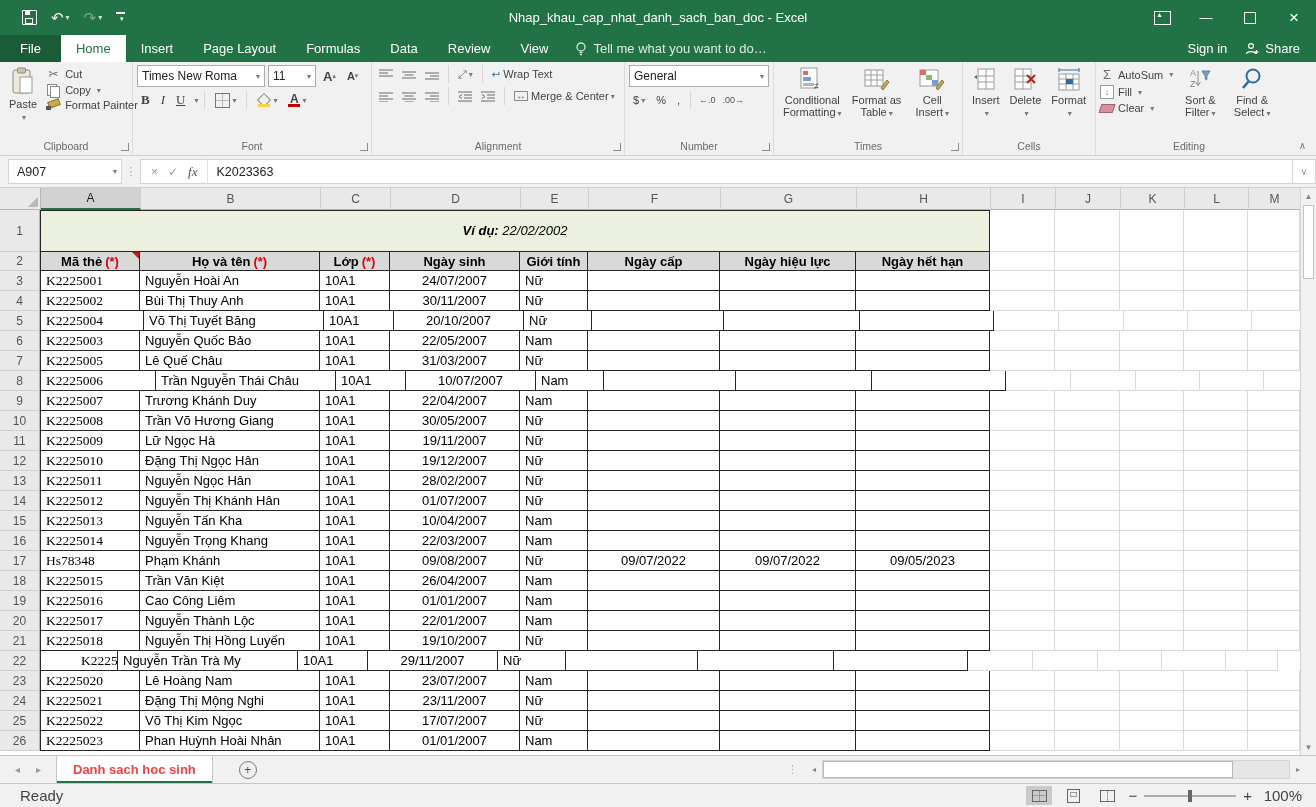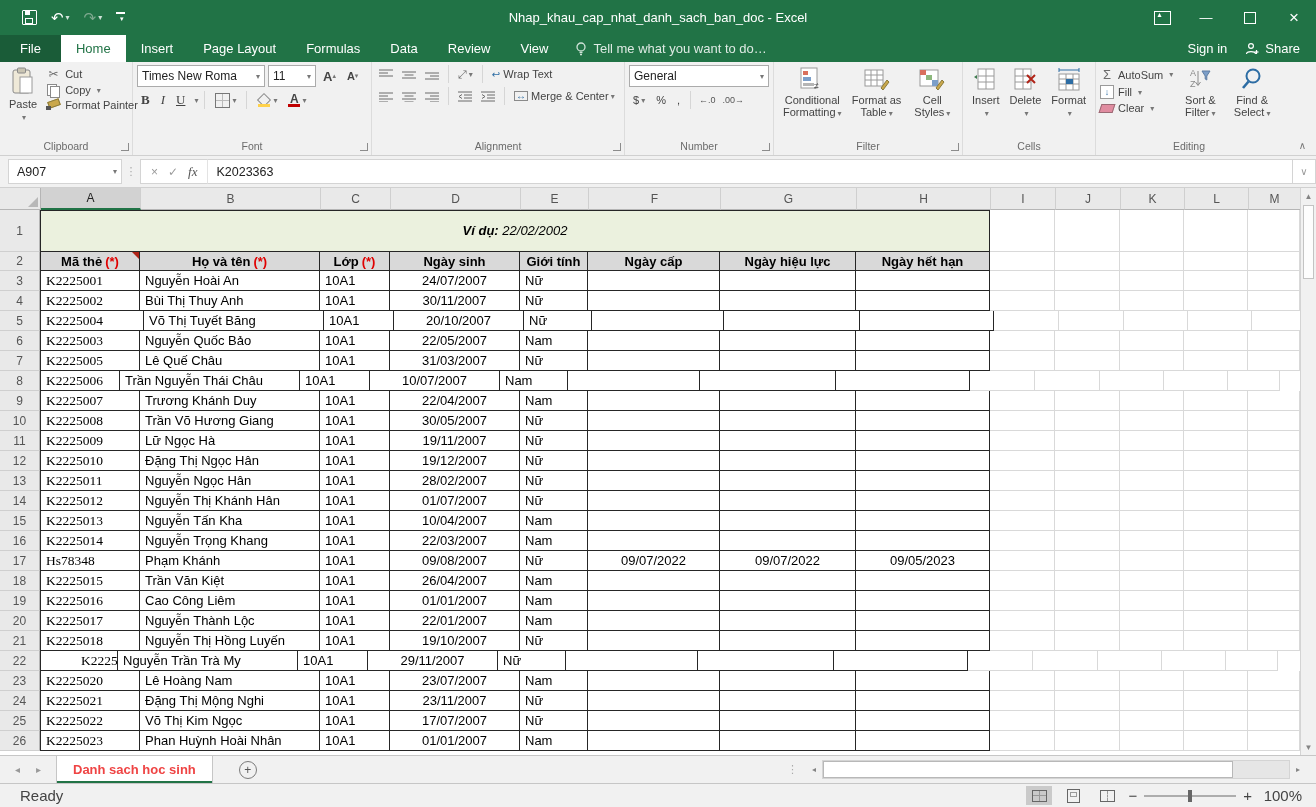--- a/index.html
+++ b/index.html
@@ -460,24 +460,24 @@
           <div class="stack2"><span>Format as Table</span><span class="dd">▾</span></div>
         </div>
         <div class="bigbtn" style="width:48px">
           <svg class="bico" width="26" height="24" viewBox="0 0 26 24">
               <rect x="1" y="3" width="18" height="16" fill="#fff" stroke="#9a9a9a"></rect>
               <rect x="1" y="3" width="6" height="5" fill="#d9705c"></rect>
               <rect x="7" y="8" width="6" height="5" fill="#8cb87c"></rect>
               <rect x="13" y="13" width="6" height="6" fill="#7c9fc9"></rect>
               <path d="M17 21 L23 13 L25 15 L19 23 Z" fill="#caa84c" stroke="#8a7a3a"></path>
             </svg>
-          <div class="stack2"><span>Cell Styles</span><span class="dd">▾</span></div>
-        </div>
-      </div>
-      <div class="glabel">Filter</div>
+          <div class="stack2"><span>Cell Insert</span><span class="dd">▾</span></div>
+        </div>
+      </div>
+      <div class="glabel">Times</div>
       <span class="launcher"></span>
     </div>
 
     <div class="rgroup" style="width:132px">
       <div class="gbody" style="justify-content:space-around">
         <div class="bigbtn">
           <svg class="bico" width="24" height="24" viewBox="0 0 24 24">
               <rect x="4" y="2" width="16" height="20" fill="#fff" stroke="#9a9a9a"></rect>
               <line x1="4" y1="9" x2="20" y2="9" stroke="#9a9a9a"></line>
               <line x1="4" y1="15" x2="20" y2="15" stroke="#9a9a9a"></line>
@@ -693,21 +693,21 @@
           <div class="tc c-center" style="width: 136px;"></div>
           <div class="tc c-center" style="width: 134px;"></div>
           <div class="fc" style="width: 65px;"></div>
           <div class="fc" style="width: 65px;"></div>
           <div class="fc" style="width: 64px;"></div>
           <div class="fc" style="width: 64px;"></div>
           <div class="fc" style="width: 52px;"></div>
         </div>
         <div class="row" style="height: 20px;">
           <div class="rnum">8</div>
-          <div class="tc c-id first" style="width: 80px;">K2225006</div>
+          <div class="tc c-id first" style="width: 116px;">K2225006</div>
           <div class="tc c-left" style="width: 180px;">Trần Nguyễn Thái Châu</div>
           <div class="tc c-left" style="width: 70px;">10A1</div>
           <div class="tc c-center" style="width: 130px;">10/07/2007</div>
           <div class="tc c-left" style="width: 68px;">Nam</div>
           <div class="tc c-center" style="width: 132px;"></div>
           <div class="tc c-center" style="width: 136px;"></div>
           <div class="tc c-center" style="width: 134px;"></div>
           <div class="fc" style="width: 65px;"></div>
           <div class="fc" style="width: 65px;"></div>
           <div class="fc" style="width: 64px;"></div>

